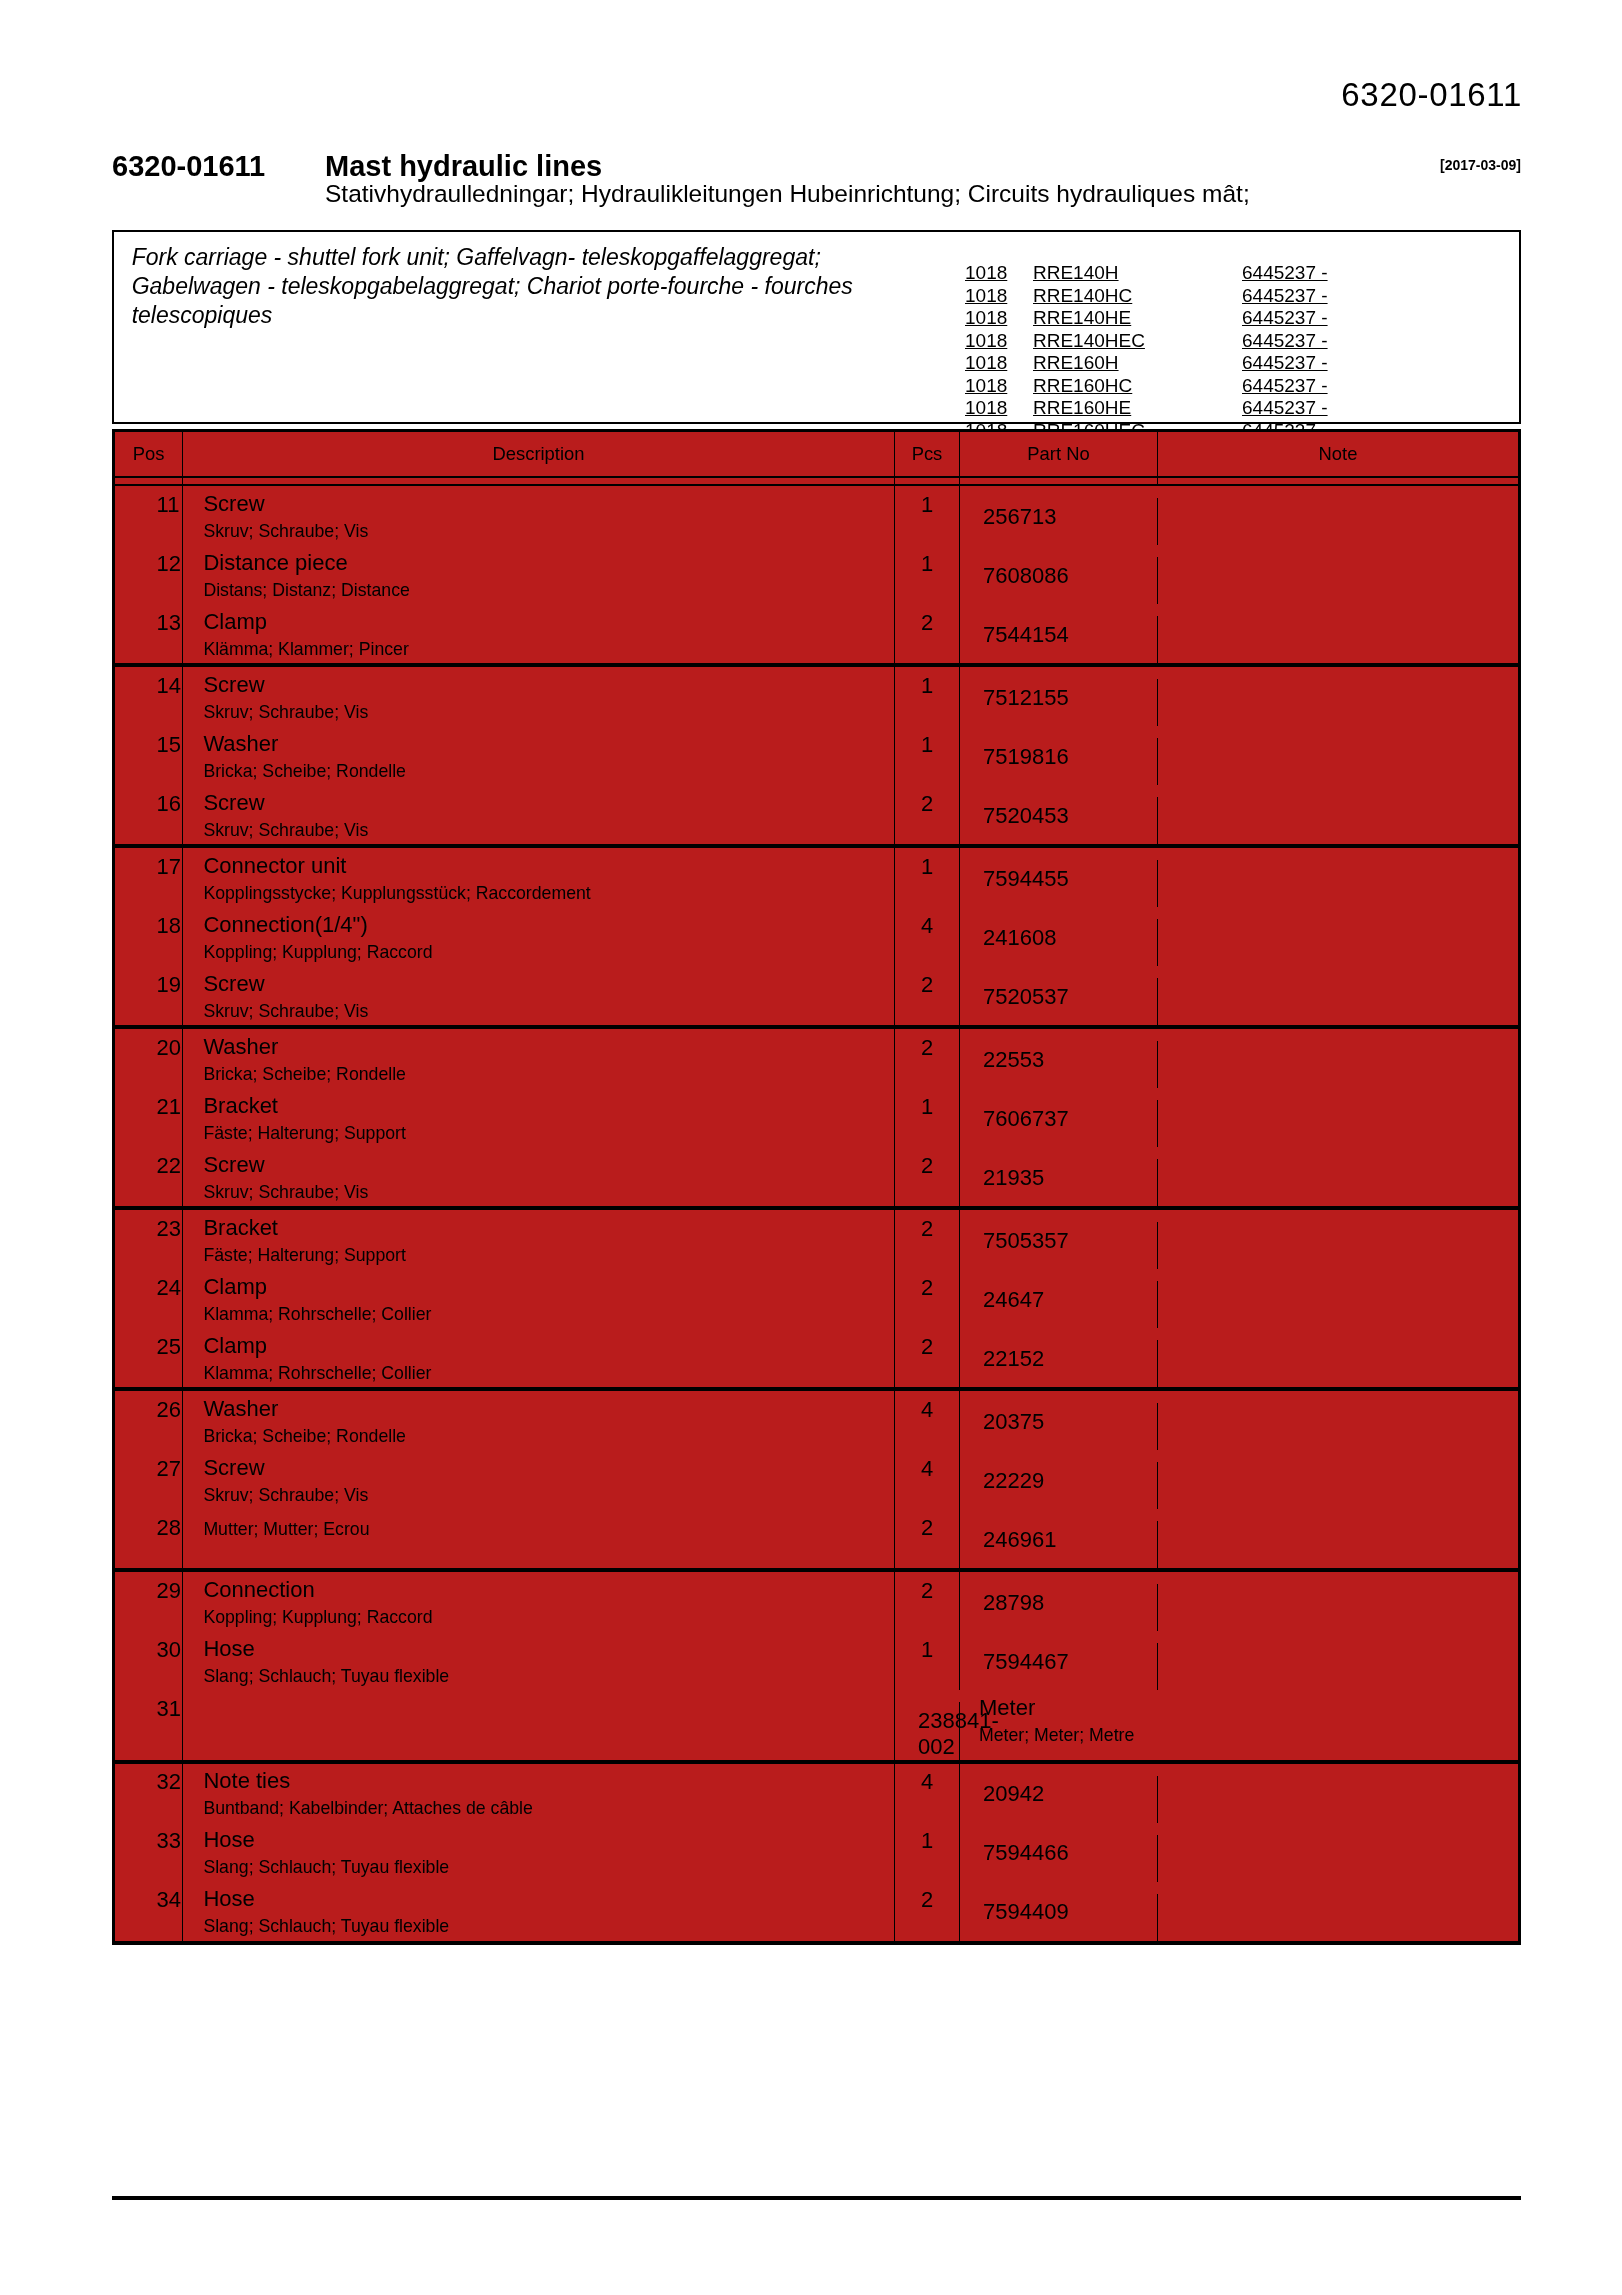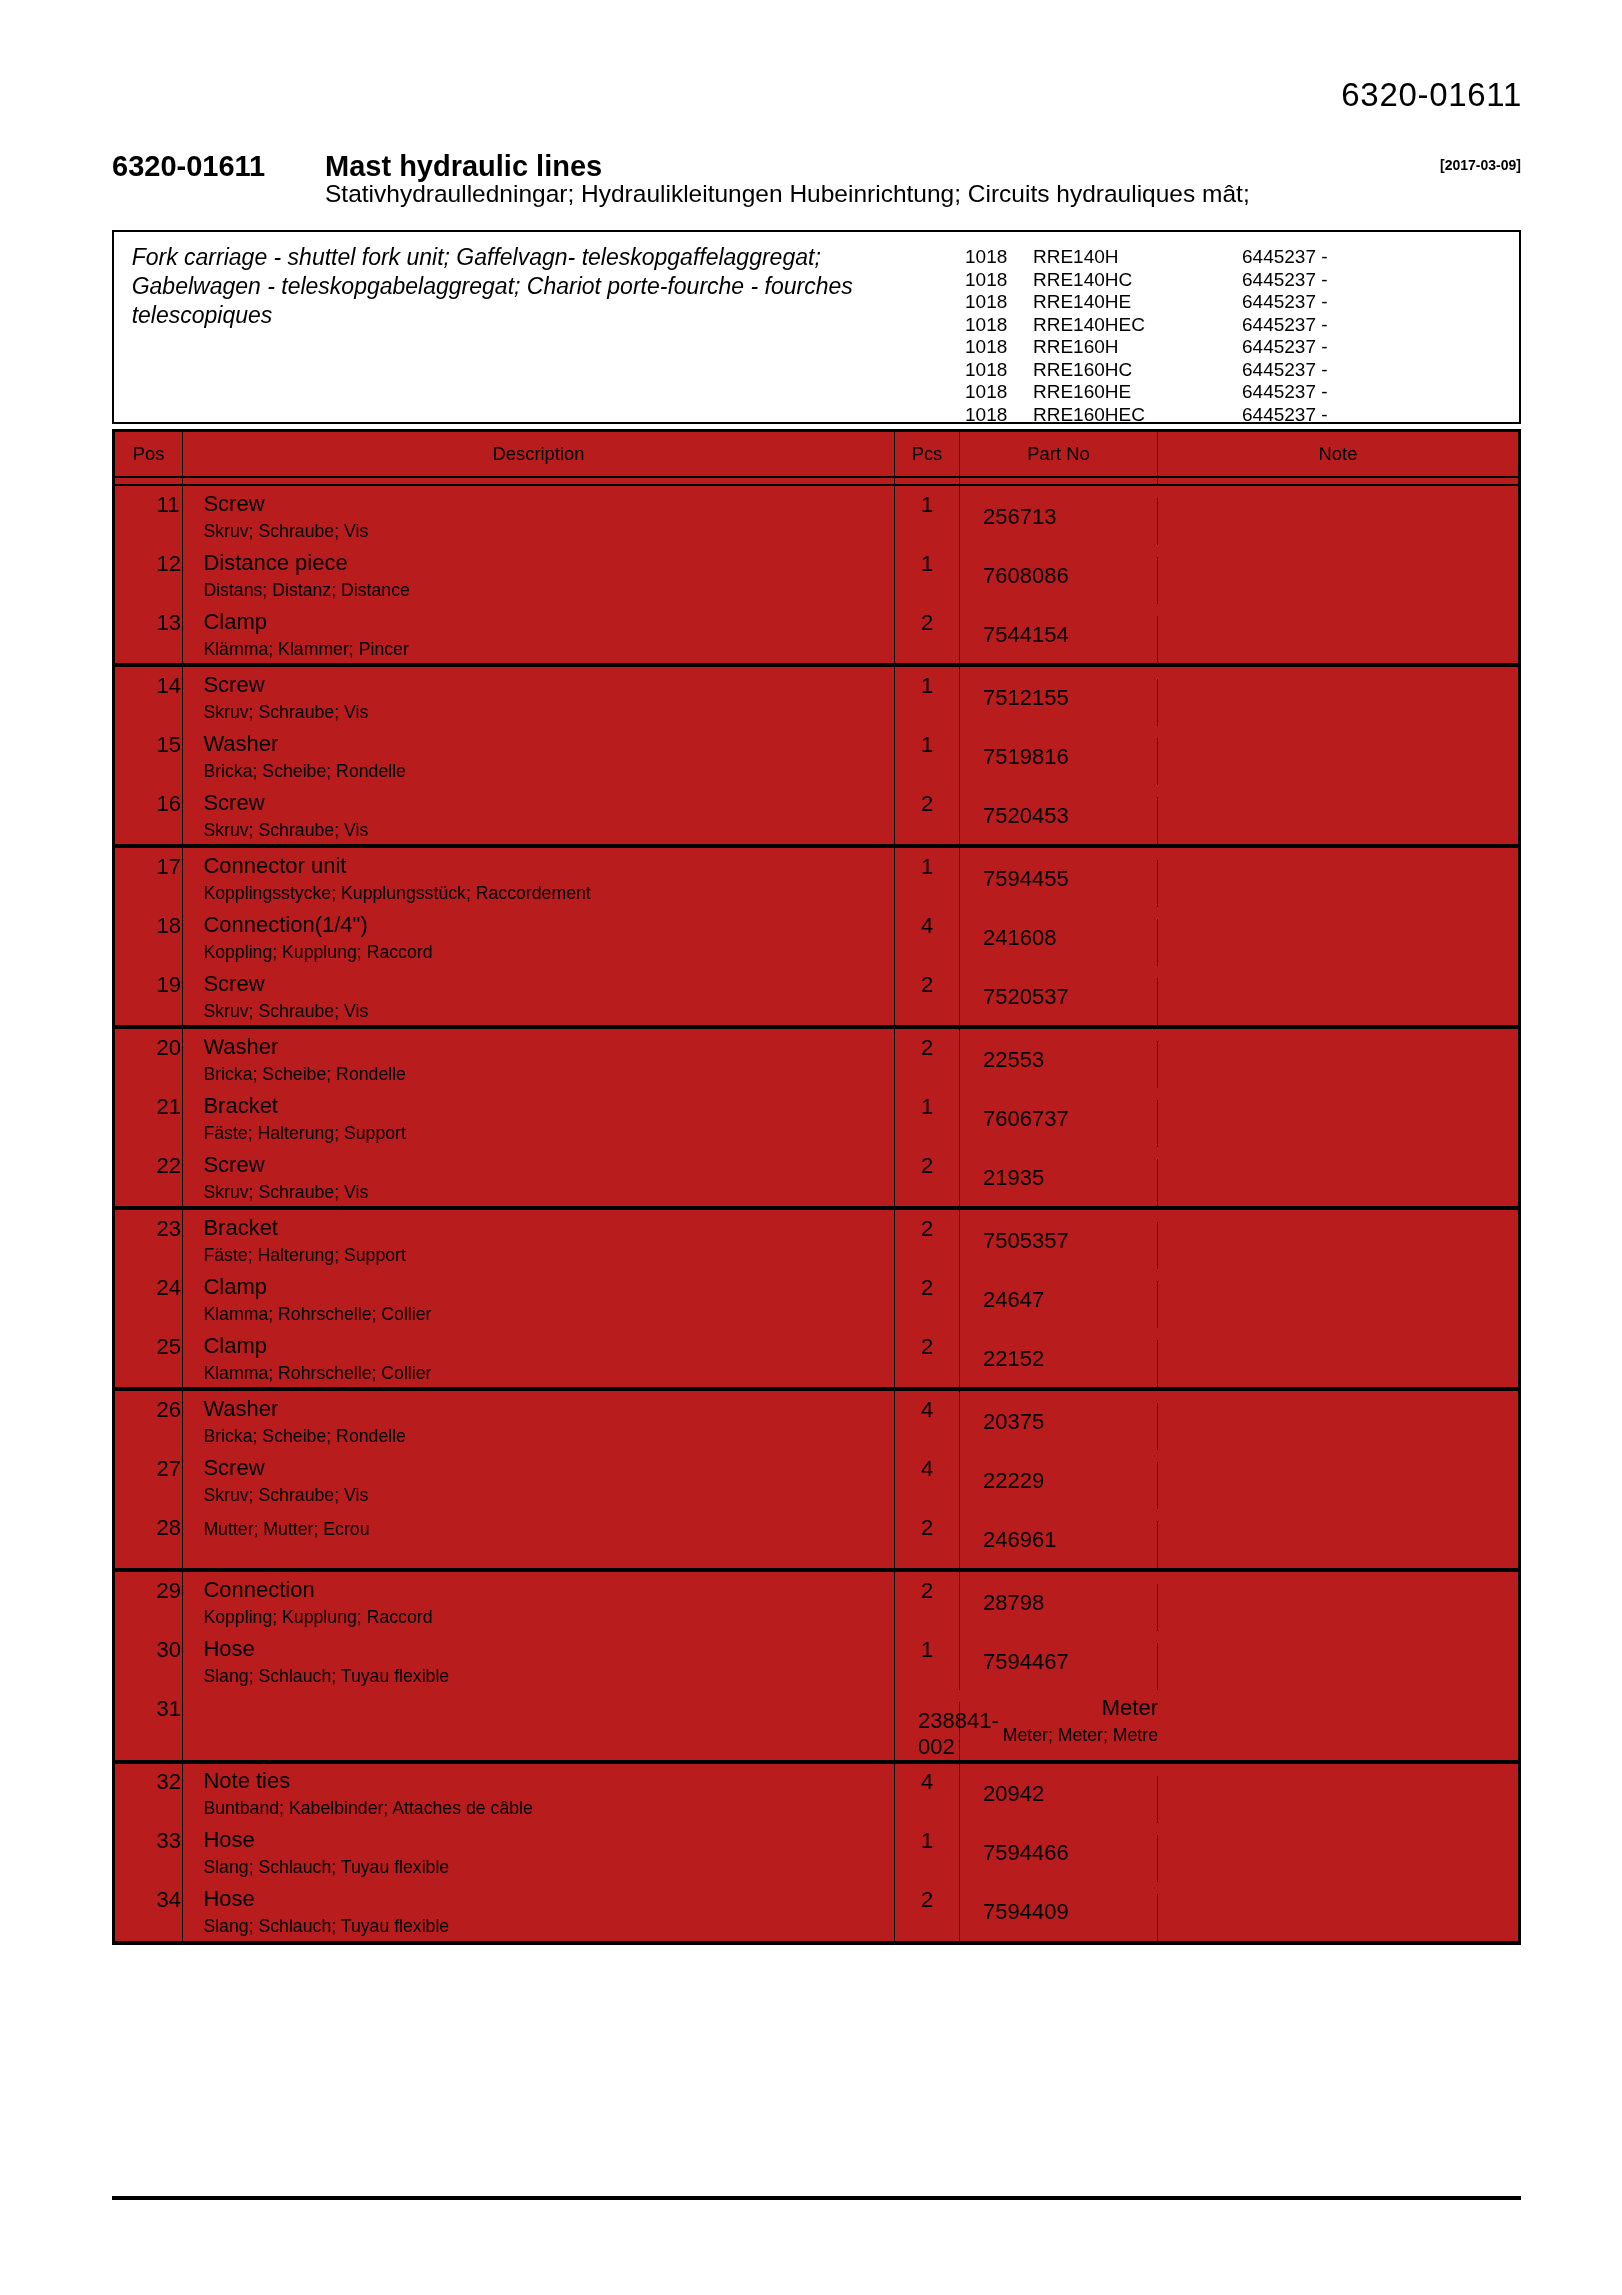--- a/index.html
+++ b/index.html
@@ -15,21 +15,21 @@
   .doc-id{position:absolute;left:0;top:0;font-size:29px;font-weight:bold;}
   .doc-title{position:absolute;left:213px;top:0;font-size:29px;font-weight:bold;}
   .doc-date{position:absolute;right:0;top:6.8px;font-size:14px;font-weight:bold;}
   .subtitle{position:absolute;top:180px;left:325px;font-size:24.5px;}
 
   
   .infobox{position:absolute;top:230px;left:112px;width:1409px;height:194px;
     border:2.7px solid #000;box-sizing:border-box;}
   .info-desc{position:absolute;left:17.7px;top:11px;width:722px;
     font-size:23px;font-style:italic;line-height:29px;}
-  .model-list{position:absolute;left:851px;top:14px;}
+  .model-list{position:absolute;left:851px;top:30px;text-decoration:underline;}
   .model-row{display:flex;font-size:19px;line-height:22.5px;}
   .m-code{width:68px;}
   .m-model{width:209px;}
 
   
   .ptable{position:absolute;top:429px;left:112px;width:1409px;
     border:3.4px solid #000;border-bottom-width:4.1px;box-sizing:border-box;background:#b91c1c;}
   .trow{display:grid;grid-template-columns:68px 712px 65px 198px 1fr;}
   .c{border-right:1.4px solid #000;box-sizing:border-box;min-width:0;}
   .c:last-child{border-right:none;}
@@ -37,21 +37,21 @@
   .hrow .c{display:flex;align-items:center;justify-content:center;font-size:18.4px;}
   .divider{height:6.1px;border-bottom:2px solid #000;}
   .brow{min-height:59px;}
   .brow.group-end{border-bottom:4.1px solid #000;}
   .c-pos{font-size:22px;padding:5.5px 0 0 13.6px;margin-left:28px;}
   .c-desc{padding:5.5px 0 0 20.4px;}
   .desc-main{font-size:22px;line-height:24.5px;}
   .desc-sub{font-size:17.7px;line-height:20.4px;margin-top:4.8px;max-width:620px;}
   .c-pcs{font-size:22px;padding-top:5.5px;text-align:center;}
   .c-part{font-size:22px;padding:5.5px 0 0 23px;margin-top:12px;}
-  .c-note{padding:5.5px 0 0 19px;text-align:right;}
+  .c-note{padding:5.5px 0 0 19px;}
   .note-main{font-size:22px;line-height:24.5px;}
   .note-sub{font-size:17.7px;line-height:20.4px;margin-top:4.8px;}
 
   
   .footer-rule{position:absolute;top:2196px;left:112px;width:1409px;height:4.1px;background:#000;}
 </style>
 </head>
 <body>
 
 <div class="pageno">6320-01611</div>

